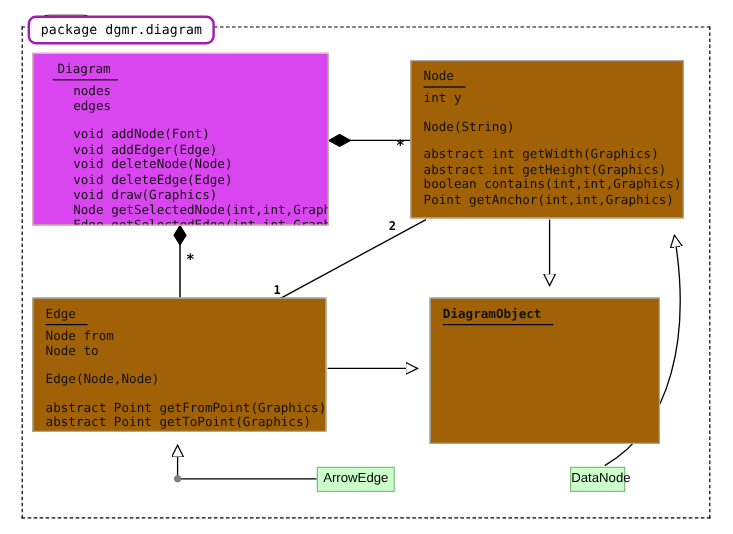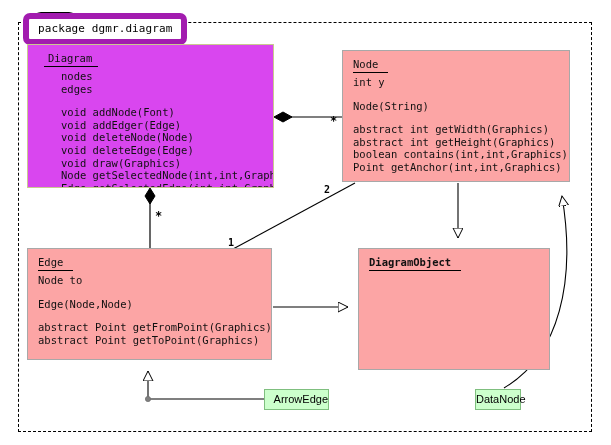--- a/index.html
+++ b/index.html
@@ -48,21 +48,21 @@
     border-top-left-radius: 9px;
     border-top-right-radius: 9px;
     background: #ffffff;
     box-sizing: border-box;
   }
   .package-label {
     position: absolute;
     left: 23px;
     top: 13px;
     padding: 3px 9px 4px 9px;
-    border: 6px solid #a21caf;
+    border: 2px solid #a21caf;
     border-radius: 7px;
     background: #ffffff;
     font-size: 11px;
     line-height: 13px;
     white-space: nowrap;
     color: #000000;
     letter-spacing: 0.1px;
   }
 
   
@@ -74,21 +74,21 @@
     font-size: 10.5px;
     line-height: 13px;
     color: #111111;
     overflow: hidden;
   }
   .class-box.yellow {
     background: #d946ef;
     border-color: #c9c98f;
   }
   .class-box.gray {
-    background: #fca5a5;
+    background: #a16207;
     border-color: #a8a8a8;
   }
   .class-name {
     display: inline-block;
     padding: 0 6px 1px 4px;
     margin: 2px 0 1px 6px;
     border-bottom: 1px solid #000000;
     font-size: 10.5px;
     line-height: 13px;
     white-space: nowrap;
@@ -117,21 +117,21 @@
 
   
   .mini-box {
     position: absolute;
     background: #ccffcc;
     border: 1px solid #7fbf7f;
     box-sizing: border-box;
     font-family: "Liberation Sans", sans-serif;
     font-size: 11px;
     line-height: 19px;
-    text-align: right;
+    text-align: center;
     color: #000000;
     white-space: nowrap;
   }
 
   
   .mult-label {
     position: absolute;
     font-family: "DejaVu Sans Mono", "Liberation Mono", monospace;
     font-size: 10px;
     line-height: 10px;
@@ -229,20 +229,21 @@
       <li>abstract int getWidth(Graphics)</li>
       <li>abstract int getHeight(Graphics)</li>
       <li>boolean contains(int,int,Graphics)</li>
       <li>Point getAnchor(int,int,Graphics)</li>
     </ul>
   </div>
 
   <div class="class-box gray" style="left:27px; top:248px; width:245px; height:112px;padding-left:10px;">
     <div class="class-name">Edge</div>
     <ul class="member-list">
+      <li>Node from</li>
       <li>Node to</li>
       <li class="member-gap"></li>
       <li>Edge(Node,Node)</li>
       <li class="member-gap"></li>
       <li>abstract Point getFromPoint(Graphics)</li>
       <li>abstract Point getToPoint(Graphics)</li>
     </ul>
   </div>
 
   <div class="class-box gray" style="left:358px; top:248px; width:192px; height:122px;font-weight:bold;">

